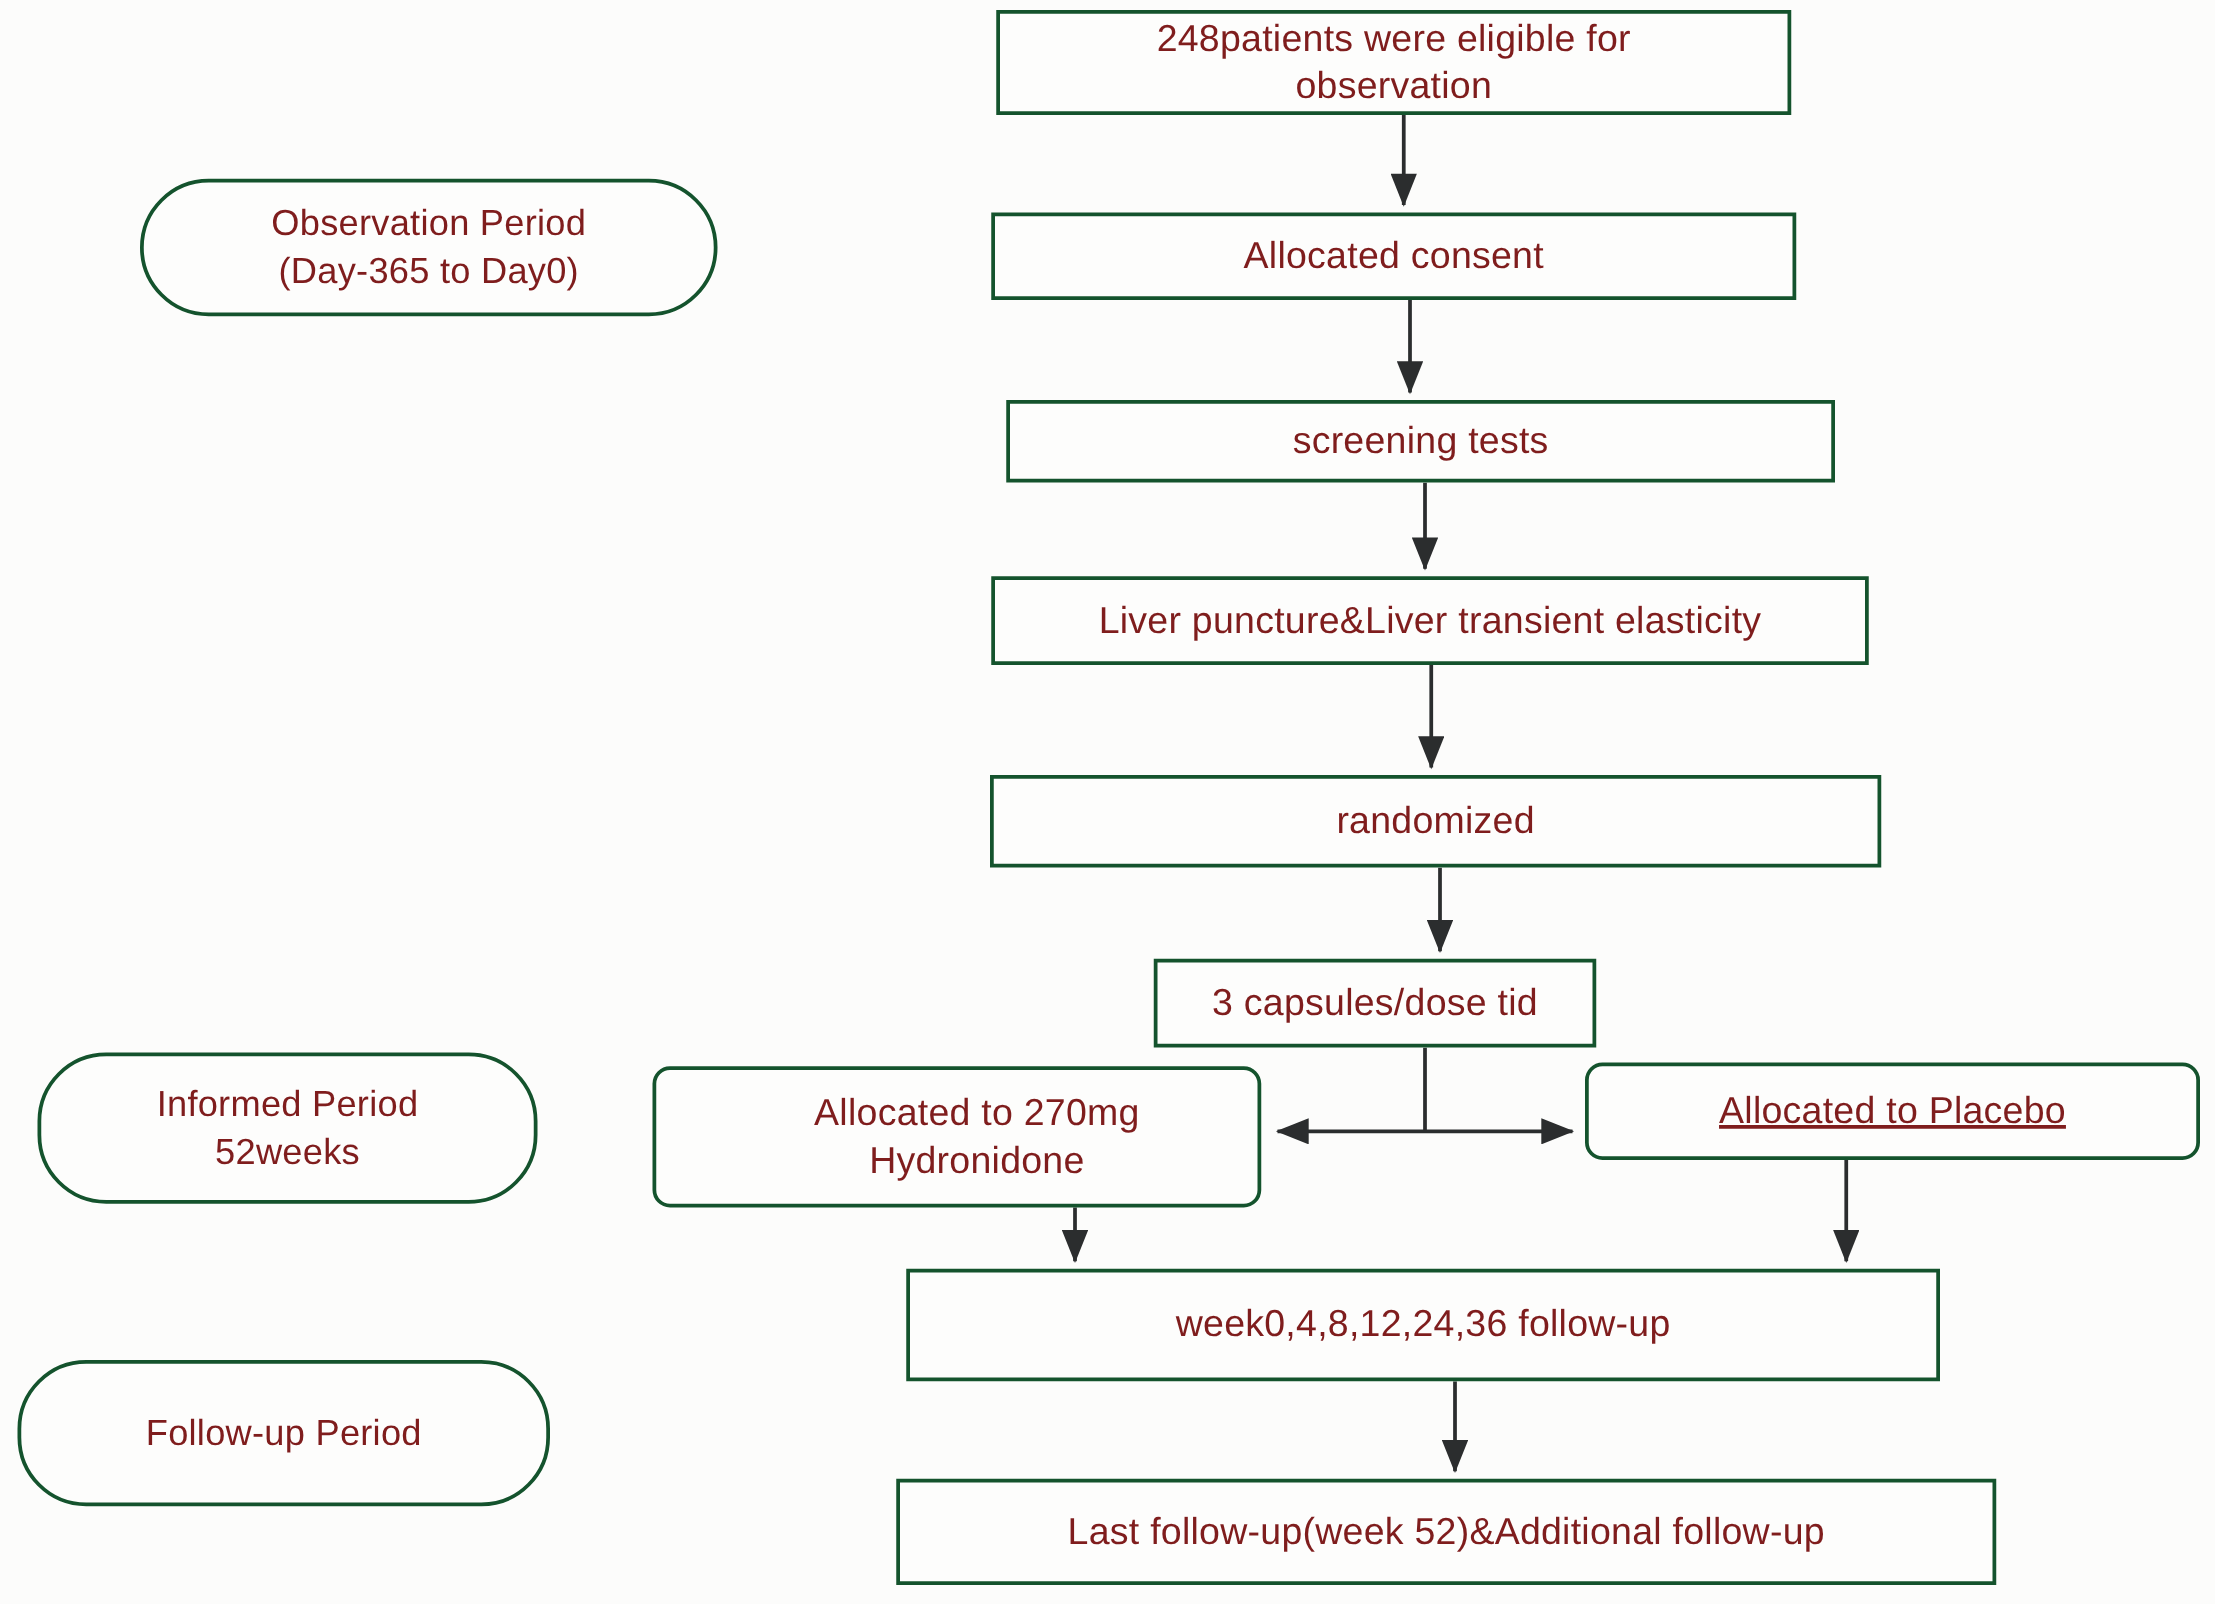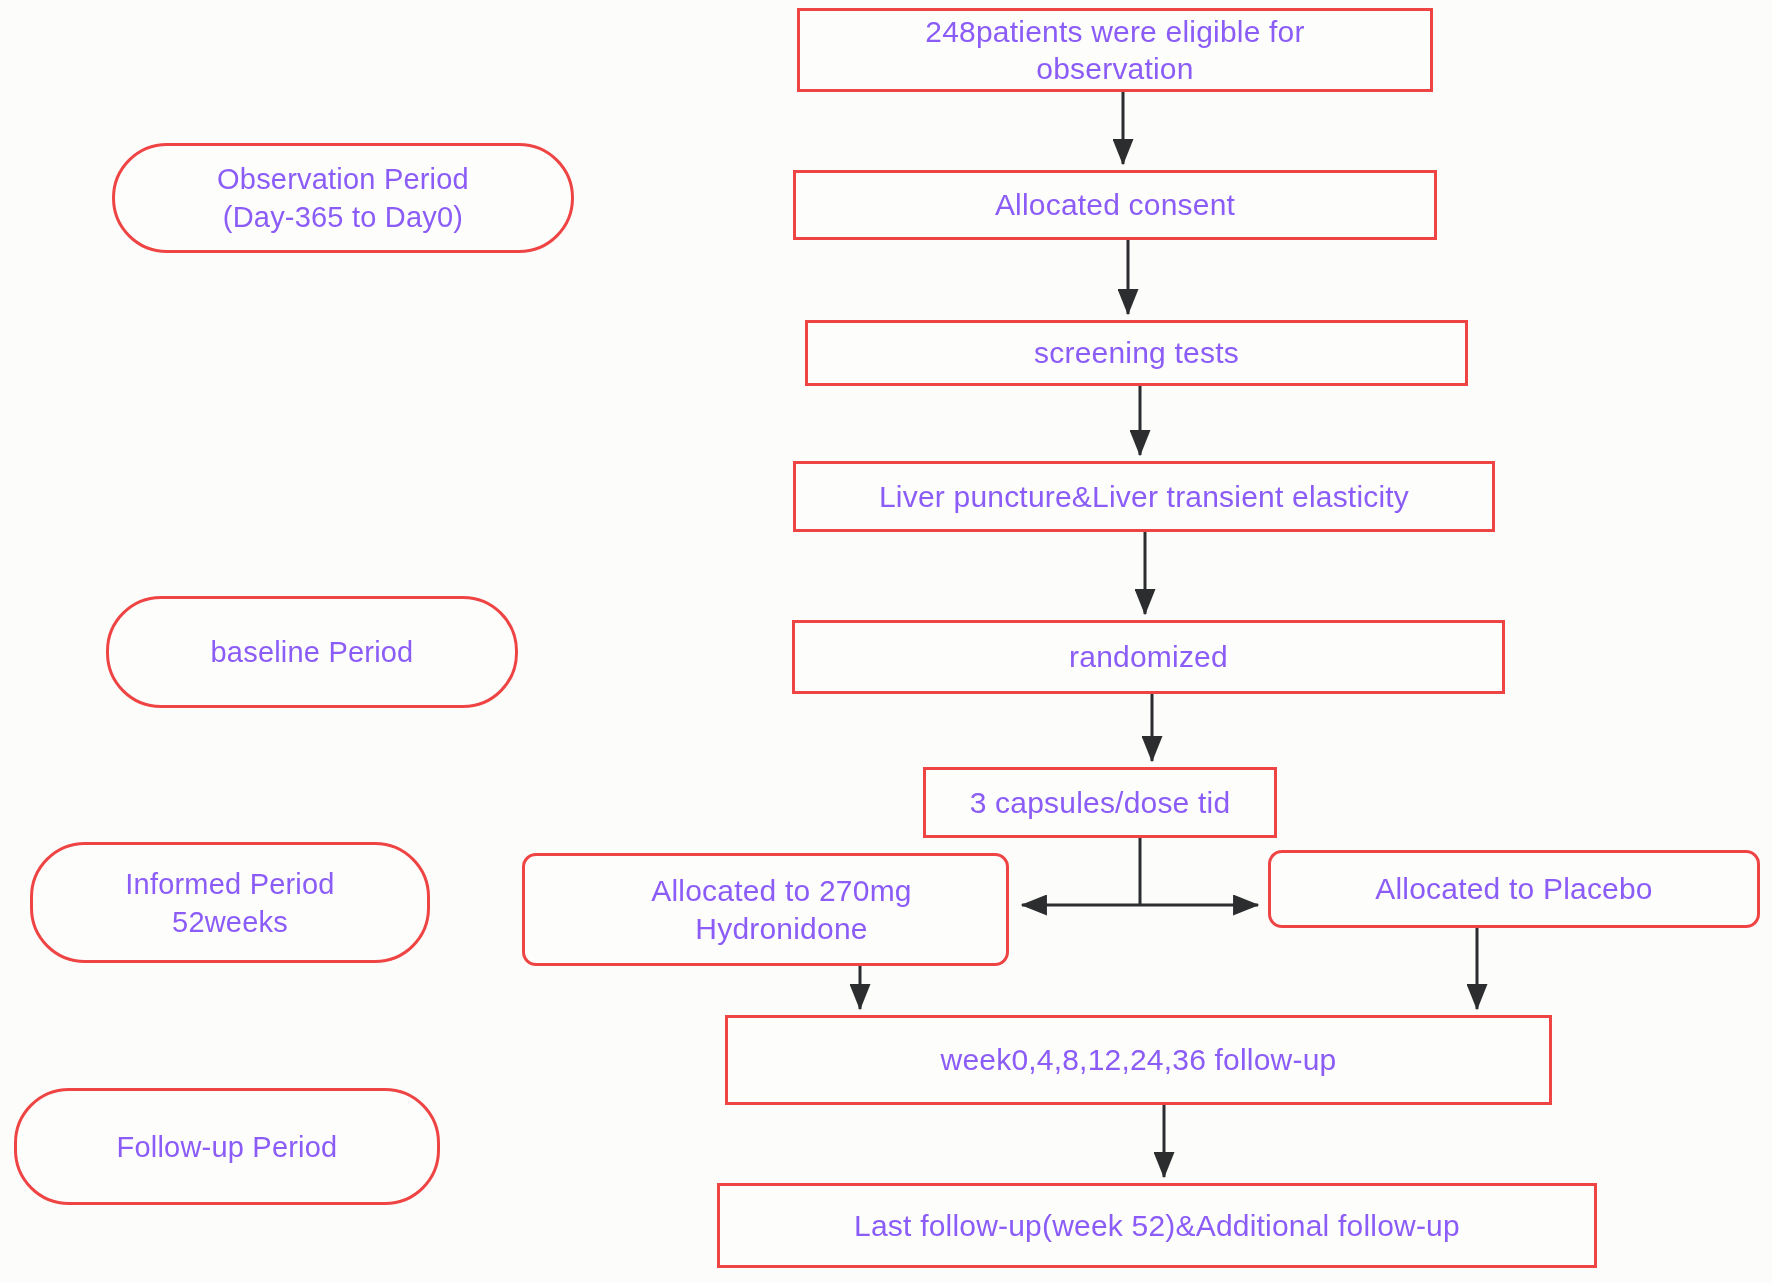--- a/index.html
+++ b/index.html
@@ -20,22 +20,22 @@
     left: 0;
     top: 0;
     width: 1772px;
     height: 1283px;
     pointer-events: none;
   }
   .node, .stadium {
     position: absolute;
     box-sizing: border-box;
     background: #fdfdfc;
-    border: 3px solid #ef4444;
-    color: #8b5cf6;
+    border: 3px solid #14532d;
+    color: #7f1d1d;
     display: flex;
     flex-direction: column;
     align-items: center;
     justify-content: center;
     text-align: center;
     font-size: 30px;
     line-height: 38px;
     letter-spacing: 0.2px;
   }
   .stadium {
@@ -50,21 +50,21 @@
     white-space: nowrap;
   }
   
   #n-eligible        { left: 797px;  top: 8px;    width: 636px; height: 84px;  line-height: 37px; }
   #n-consent         { left: 793px;  top: 170px;  width: 644px; height: 70px; }
   #n-screening       { left: 805px;  top: 320px;  width: 663px; height: 66px; }
   #n-liver           { left: 793px;  top: 461px;  width: 702px; height: 71px; }
   #n-randomized      { left: 792px;  top: 620px;  width: 713px; height: 74px; }
   #n-capsules        { left: 923px;  top: 767px;  width: 354px; height: 71px; }
   #n-hydronidone     { left: 522px;  top: 853px;  width: 487px; height: 113px; padding-left: 32px; }
-  #n-placebo         { left: 1268px; top: 850px;  width: 492px; height: 78px; }
+  #n-placebo         { left: 1268px; top: 850px;  width: 492px; height: 78px; text-decoration: underline; }
   #n-week-followup   { left: 725px;  top: 1015px; width: 827px; height: 90px; }
   #n-last-followup   { left: 717px;  top: 1183px; width: 880px; height: 85px; }
   
   #s-observation     { left: 112px;  top: 143px;  width: 462px; height: 110px; }
   #s-baseline        { left: 106px;  top: 596px;  width: 412px; height: 112px; }
   #s-treatment       { left: 30px;   top: 842px;  width: 400px; height: 121px; }
   #s-followup        { left: 14px;   top: 1088px; width: 426px; height: 117px; }
 </style>
 </head>
 <body>
@@ -86,23 +86,20 @@
     <line x1="1140" y1="905" x2="1022" y2="905" stroke="#2b2d2e" stroke-width="3" marker-end="url(#ah)"></line>
     <line x1="1140" y1="905" x2="1258" y2="905" stroke="#2b2d2e" stroke-width="3" marker-end="url(#ah)"></line>
     <line x1="860" y1="966" x2="860" y2="1009" stroke="#2b2d2e" stroke-width="3" marker-end="url(#ah)"></line>
     <line x1="1477" y1="928" x2="1477" y2="1009" stroke="#2b2d2e" stroke-width="3" marker-end="url(#ah)"></line>
     <line x1="1164" y1="1105" x2="1164" y2="1177" stroke="#2b2d2e" stroke-width="3" marker-end="url(#ah)"></line>
   </svg>
 
   <div class="stadium" id="s-observation">
     <span class="ln">Observation Period</span>
     <span class="ln">(Day-365 to Day0)</span>
-  </div>
-  <div class="stadium" id="s-baseline">
-    <span class="ln">baseline Period</span>
   </div>
   <div class="stadium" id="s-treatment">
     <span class="ln">Informed Period</span>
     <span class="ln">52weeks</span>
   </div>
   <div class="stadium" id="s-followup">
     <span class="ln">Follow-up Period</span>
   </div>
 
   <div class="node" id="n-eligible">

